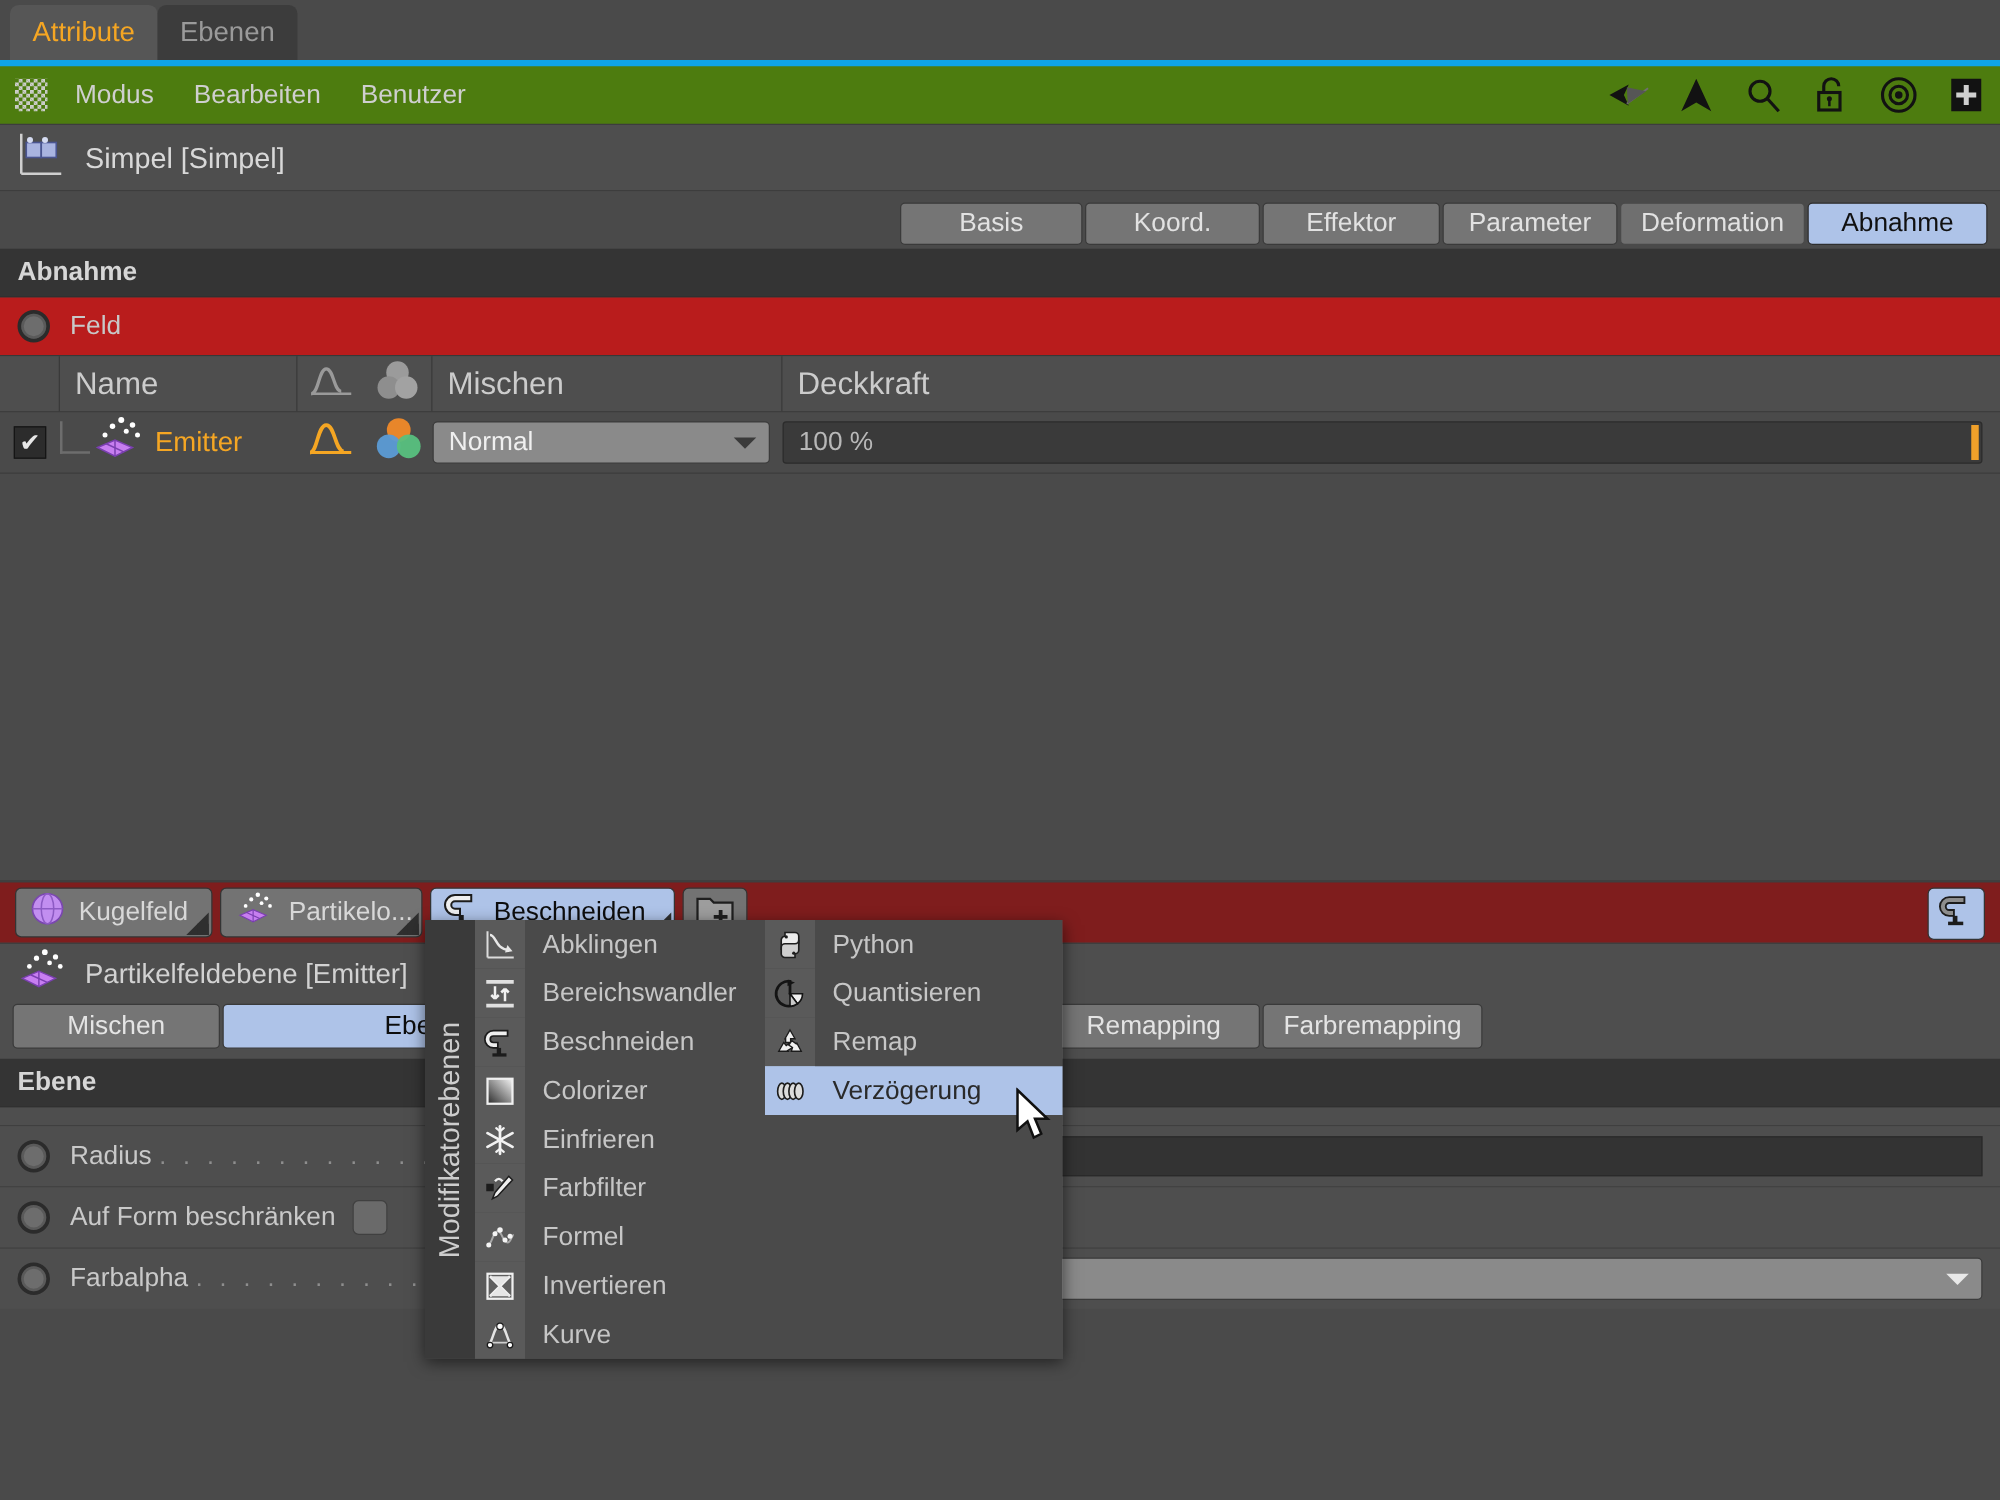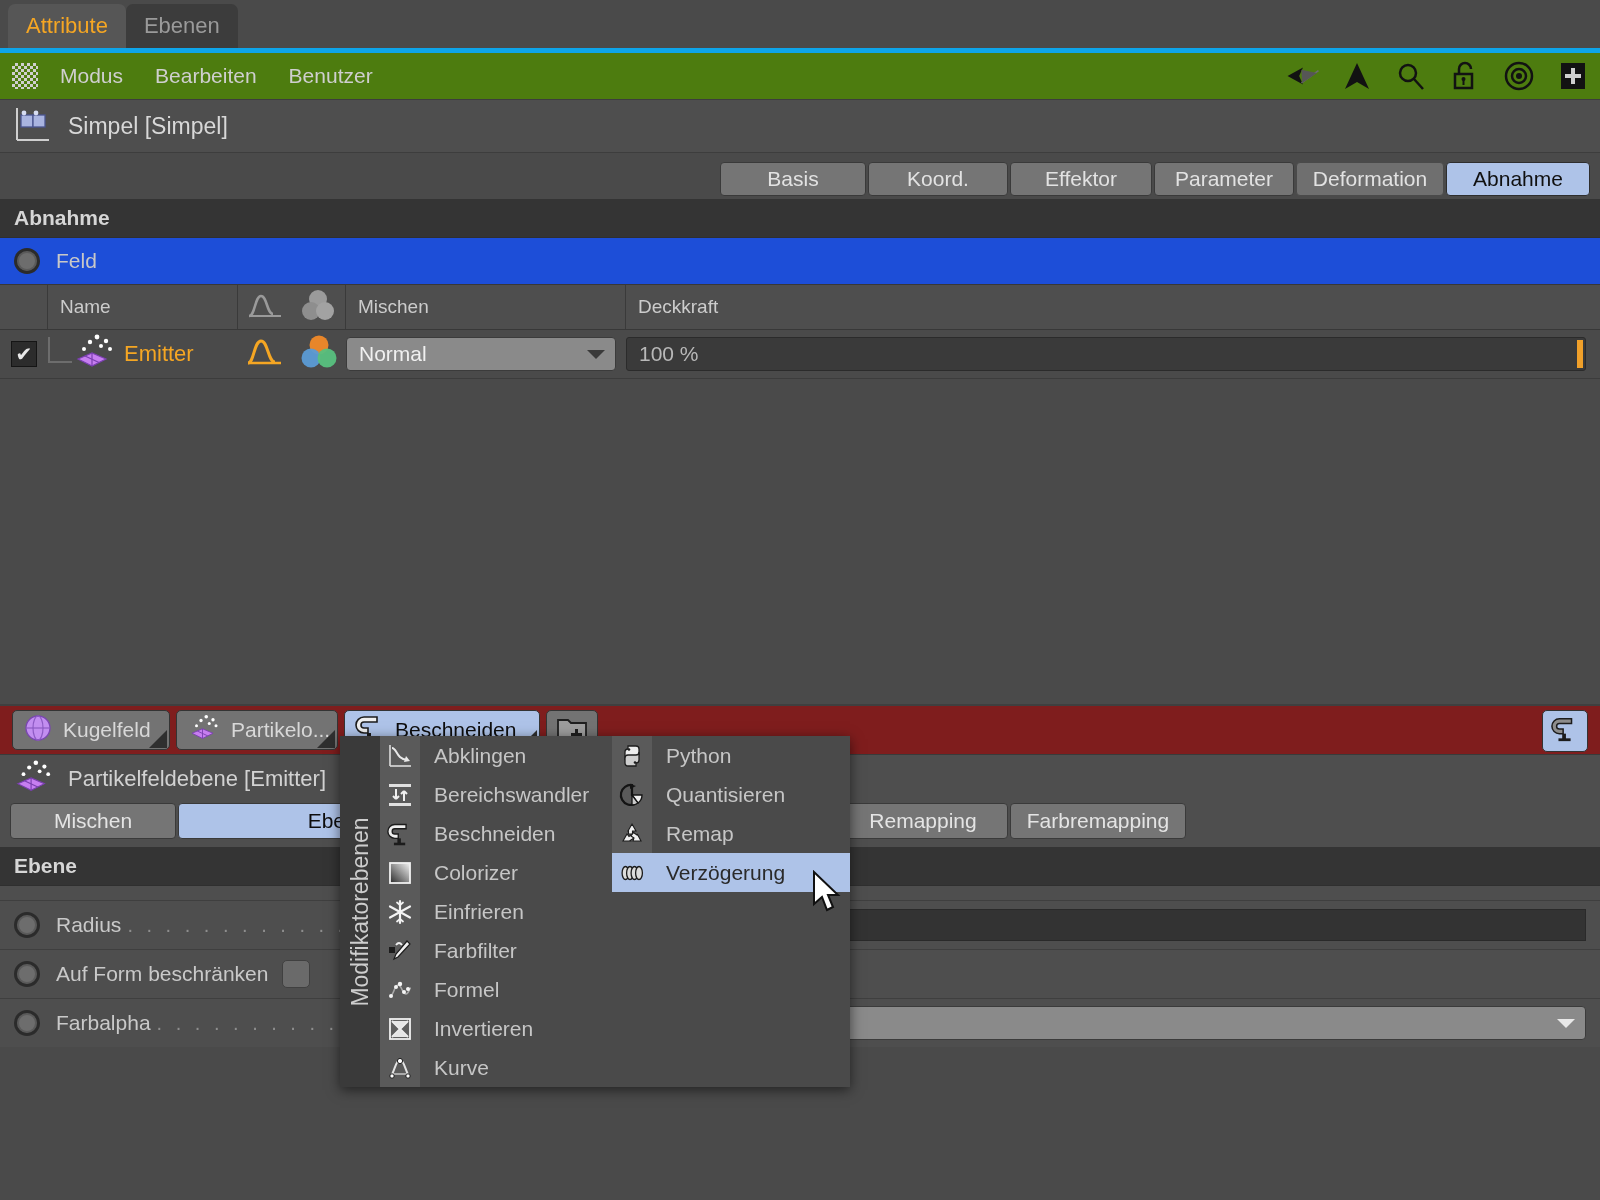--- a/index.html
+++ b/index.html
@@ -33,27 +33,27 @@
   .objline{height:52px;background:#4e4e4e;display:flex;align-items:center;padding-left:12px;border-bottom:1px solid #3d3d3d;}
   .objline .oname{font-size:23px;color:#d8d8d8;margin-left:16px;}
   
   .maintabs{height:40px;background:#4a4a4a;display:flex;align-items:center;padding:6px 10px 0 10px;box-sizing:content-box;gap:2px;justify-content:flex-end;}
   .mtab{height:34px;display:flex;align-items:center;justify-content:center;font-size:21px;border:1px solid #3a3a3a;border-radius:4px;background:#757575;color:#e2e2e2;box-sizing:border-box;}
   .mtab.sel{background:#aec3e8;color:#101010;border-color:#2e2e2e;}
   .mtab.flat{background:#6f6f6f;}
   
   .sechead{height:38px;background:#343434;display:flex;align-items:center;padding-left:14px;font-size:21px;color:#d6d6d6;font-weight:bold;border-bottom:1px solid #2f2f2f;}
   
-  .feldrow{height:46px;background:#1d4ed8;display:flex;align-items:center;padding-left:14px;}
+  .feldrow{height:46px;background:#b91c1c;display:flex;align-items:center;padding-left:14px;}
   .radio{width:26px;height:26px;border-radius:50%;background:#6d6d6d;border:3px solid #2b2b2b;box-sizing:border-box;box-shadow:inset 0 0 0 2px #5a5a5a;}
   .feldrow .lbl{margin-left:16px;font-size:21px;}
   
   .listwrap{background:#4a4a4a;border-top:1px solid #383838;}
   .lhead{display:flex;height:44px;background:#4e4e4e;border-bottom:1px solid #383838;}
-  .lhead .cell{border-right:1px solid #3a3a3a;display:flex;align-items:center;padding-left:12px;font-size:19px;color:#cccccc;box-sizing:border-box;}
+  .lhead .cell{border-right:1px solid #3a3a3a;display:flex;align-items:center;padding-left:12px;font-size:25px;color:#cccccc;box-sizing:border-box;}
   .lrow{display:flex;height:48px;align-items:center;background:#4a4a4a;}
   .lrow .cell{display:flex;align-items:center;box-sizing:border-box;height:100%;}
   .chk{width:26px;height:26px;background:#2c2c2c;border:1px solid #151515;display:flex;align-items:center;justify-content:center;color:#e8e8e8;font-size:20px;box-sizing:border-box;}
   .treeline{width:22px;height:24px;border-left:2px solid #6d6d6d;border-bottom:2px solid #6d6d6d;margin-bottom:8px;}
   .emitname{color:#f5a623;font-size:22px;margin-left:8px;}
   .combo{height:34px;background:#8a8a8a;border:1px solid #3b3b3b;border-radius:4px;display:flex;align-items:center;justify-content:space-between;padding:0 10px 0 12px;color:#f0f0f0;font-size:21px;box-sizing:border-box;}
   .combo .arrow{width:0;height:0;border-left:9px solid transparent;border-right:9px solid transparent;border-top:9px solid #3a3a3a;}
   .numfield{height:34px;background:#3a3a3a;border:1px solid #2b2b2b;border-radius:3px;display:flex;align-items:center;padding-left:12px;color:#b8b8b8;font-size:21px;box-sizing:border-box;position:relative;}
   .numfield .mark{position:absolute;right:2px;top:2px;bottom:2px;width:6px;background:#f0a02a;}
   .emptyarea{background:#4a4a4a;border-top:1px solid #3c3c3c;}

